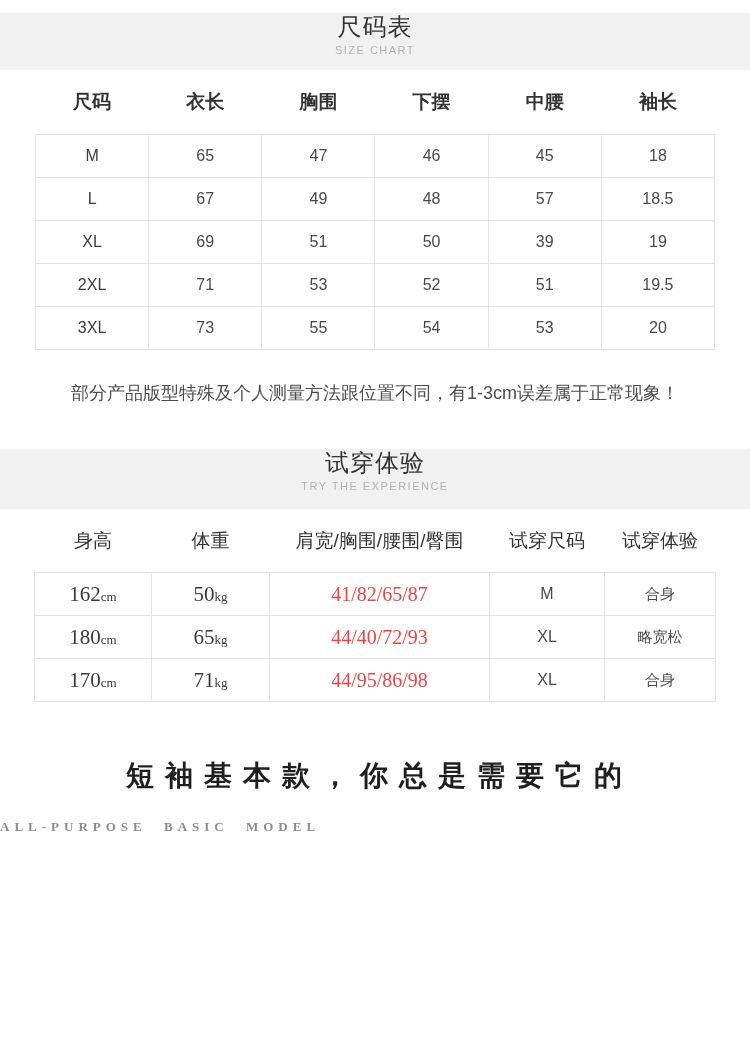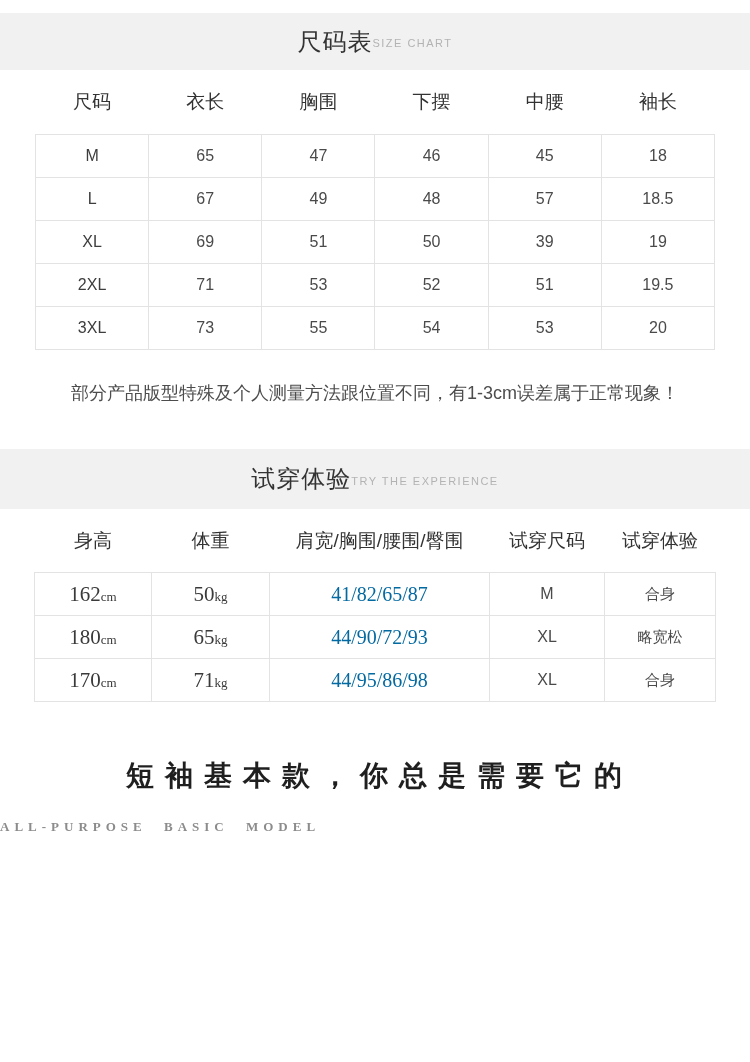--- a/index.html
+++ b/index.html
@@ -7,48 +7,48 @@
     width: 750px; height: 1062px; overflow: hidden;
     background: #ffffff;
     font-family: "Liberation Sans", "DejaVu Sans", sans-serif;
     color: #4a4a4a;
   }
 
   
   .band {
     height: 57px; margin-top: 13px;
     background: #f1f1f1;
-    display: flex; align-items: center; justify-content: center;
+    display: flex; flex-direction: column; align-items: center; justify-content: flex-start;
   }
   .band.band2 { height: 60px; margin-top: 43px; }
   .band-title { font-size: 24px; color: #333333; line-height: 1.15; letter-spacing: 1px; }
   .band-sub   { font-size: 11px; color: #b3b3b3; letter-spacing: 1.5px; margin-top: 3px; }
 
   
   table {
     width: 680px; margin: 0 auto;
     border-collapse: collapse; table-layout: fixed;
   }
   thead th {
     border: none; font-weight: 400;
     font-size: 19px; color: #333333;
   }
-  .t1 thead th { height: 62px; }
+  .t1 thead th { height: 62px; font-weight: bold; }
   .t2 thead th { height: 61px; }
   tbody td {
     border: 1px solid #e3e3e3;
     height: 40px; text-align: center; vertical-align: middle;
     font-size: 16px; color: #4a4a4a;
   }
   .t1 td.c-size { color: #3d3d3d; }
 
   
   .t2 td.c-num  { font-family: "Liberation Serif", "DejaVu Serif", serif; font-size: 21px; color: #3a3a3a; }
   .t2 td.c-num .unit { font-size: 13px; }
-  .t2 td.c-meas { font-family: "Liberation Serif", "DejaVu Serif", serif; font-size: 20px; color: #0369a1; }
+  .t2 td.c-meas { font-family: "Liberation Serif", "DejaVu Serif", serif; font-size: 20px; color: #ef4444; }
   .t2 td.c-size { font-size: 16px; }
   .t2 td.c-fit  { font-size: 15px; margin-left: 44px; }
 
   
   .note {
     margin-top: 30px; text-align: center;
     font-size: 18px; line-height: 26px; color: #4d4d4d;
   }
 
   
@@ -164,21 +164,21 @@
     <tr>
       <td class="c-num"><span>162</span><span class="unit">cm</span></td>
       <td class="c-num"><span>50</span><span class="unit">kg</span></td>
       <td class="c-meas">41/82/65/87</td>
       <td class="c-size">M</td>
       <td class="c-fit">合身</td>
     </tr>
     <tr>
       <td class="c-num"><span>180</span><span class="unit">cm</span></td>
       <td class="c-num"><span>65</span><span class="unit">kg</span></td>
-      <td class="c-meas">44/90/72/93</td>
+      <td class="c-meas">44/40/72/93</td>
       <td class="c-size">XL</td>
       <td class="c-fit">略宽松</td>
     </tr>
     <tr>
       <td class="c-num"><span>170</span><span class="unit">cm</span></td>
       <td class="c-num"><span>71</span><span class="unit">kg</span></td>
       <td class="c-meas">44/95/86/98</td>
       <td class="c-size">XL</td>
       <td class="c-fit">合身</td>
     </tr>

